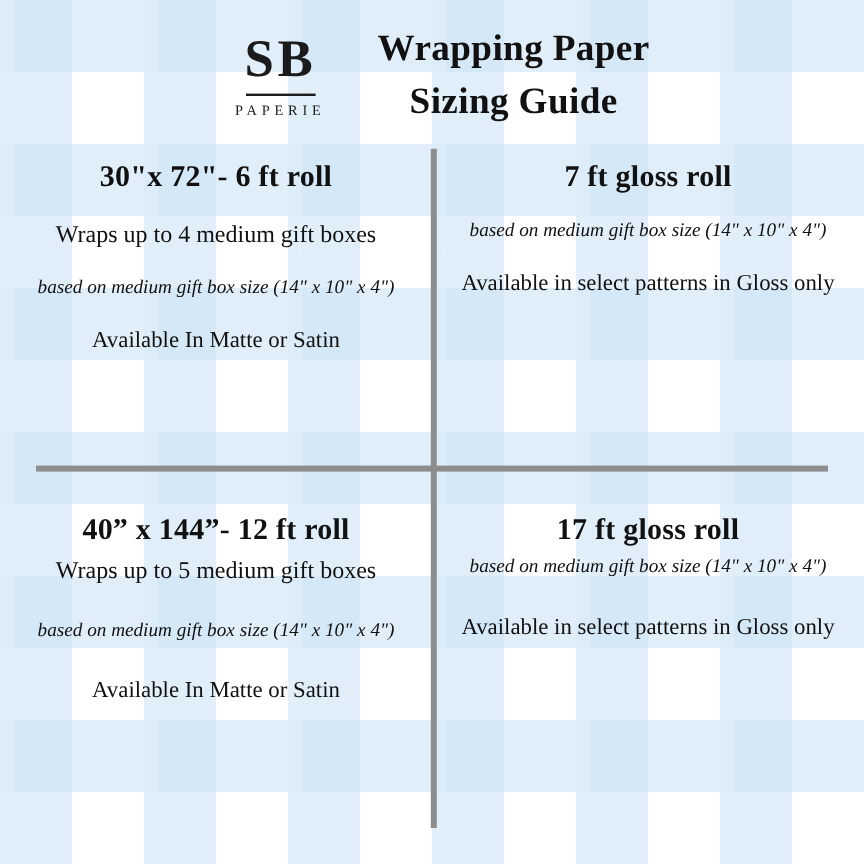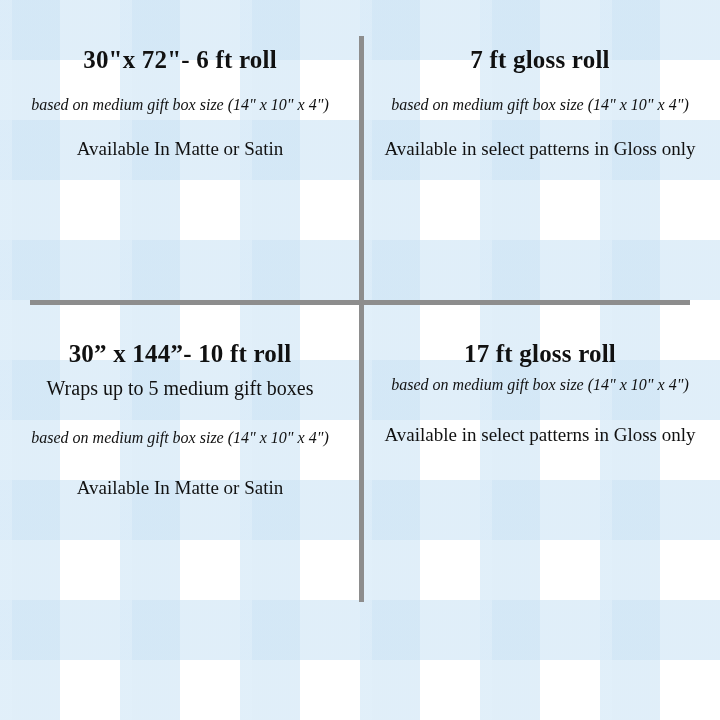--- a/index.html
+++ b/index.html
@@ -172,40 +172,50 @@
 </head>
 <body>
 
 <div id="page">
   <div id="gingham"></div>
   <div id="gingham-offset"></div>
 
   <div id="content">
 
     <div class="header">
+      <div class="logo">
+        <div class="logo-mark">SB</div>
+        <div class="logo-rule"></div>
+        <div class="logo-sub">PAPERIE</div>
+      </div>
+      <div class="title-block">
+        <div class="title-line">Wrapping Paper</div>
+        <div class="title-line">Sizing Guide</div>
+      </div>
     </div>
 
     <div class="grid">
       <div class="divider-v"></div>
       <div class="divider-h"></div>
 
       <div class="cell q1">
         <div class="cell-heading">30"x 72"- 6 ft roll</div>
+        <div class="cell-desc">Wraps up to 4 medium gift boxes</div>
         <div class="cell-note">based on medium gift box size (14" x 10" x 4")</div>
         <div class="cell-avail">Available In Matte or Satin</div>
       </div>
 
       <div class="cell q2">
         <div class="cell-heading">7 ft gloss roll</div>
         <div class="cell-note">based on medium gift box size (14" x 10" x 4")</div>
         <div class="cell-avail">Available in select patterns in Gloss only</div>
       </div>
 
       <div class="cell q3">
-        <div class="cell-heading">30” x 144”- 10 ft roll</div>
+        <div class="cell-heading">40” x 144”- 12 ft roll</div>
         <div class="cell-desc">Wraps up to 5 medium gift boxes</div>
         <div class="cell-note">based on medium gift box size (14" x 10" x 4")</div>
         <div class="cell-avail">Available In Matte or Satin</div>
       </div>
 
       <div class="cell q4">
         <div class="cell-heading">17 ft gloss roll</div>
         <div class="cell-note">based on medium gift box size (14" x 10" x 4")</div>
         <div class="cell-avail">Available in select patterns in Gloss only</div>
       </div>

